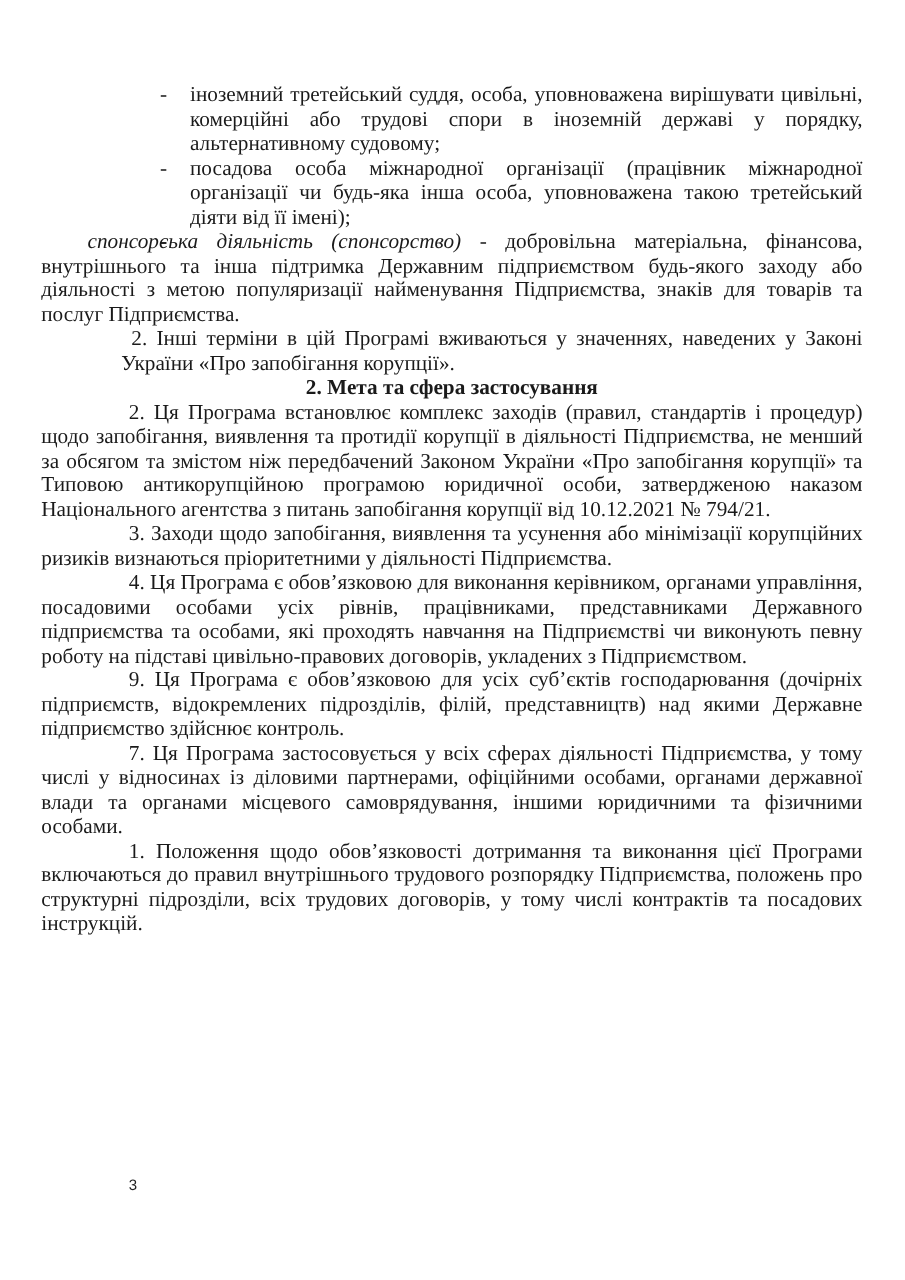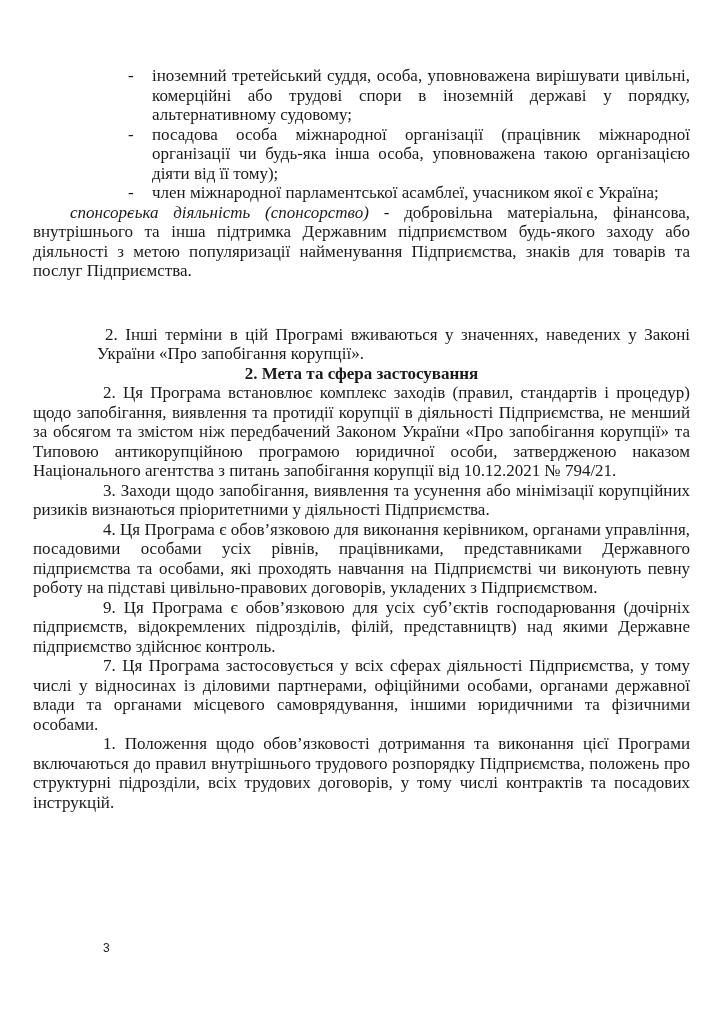--- a/index.html
+++ b/index.html
@@ -44,21 +44,20 @@
   ul.definition-list .dash {
     position: absolute;
     left: 95px;
     top: 0;
   }
   .sponsorship-para { text-indent: 37px; }
   .sponsorship-para em { }
   .terms-para {
     margin-left: 64px;
     text-indent: 8px;
-    margin-top: 44px;
   }
   h2.section-heading {
     margin: 0;
     font-size: 17px;
     line-height: 19.5px;
     font-weight: bold;
     text-align: center;
     font-family: Liberation Serif, serif;
   }
   .num-para { text-indent: 70px; }
@@ -78,25 +77,24 @@
 <div class="page">
   <div class="content">
 
     <ul class="definition-list">
       <li>
         <span class="dash">-</span>
         <span>іноземний третейський суддя, особа, уповноважена вирішувати цивільні, комерційні або трудові спори в іноземній державі у порядку, альтернативному судовому;</span>
       </li>
       <li>
         <span class="dash">-</span>
-        <span>посадова особа міжнародної організації (працівник міжнародної організації чи будь-яка інша особа, уповноважена такою організацією діяти від її тому);</span>
+        <span>посадова особа міжнародної організації (працівник міжнародної організації чи будь-яка інша особа, уповноважена такою третейський діяти від її імені);</span>
       </li>
       <li>
         <span class="dash">-</span>
-        <span>член міжнародної парламентської асамблеї, учасником якої є Україна;</span>
       </li>
       <li>
         <span class="dash">-</span>
       </li>
     </ul>
 
     <p class="sponsorship-para"><em>спонсорська діяльність (спонсорство)</em><span> - добровільна матеріальна, фінансова, внутрішнього та інша підтримка Державним підприємством будь-якого заходу або діяльності з метою популяризації найменування Підприємства, знаків для товарів та послуг Підприємства.</span></p>
 
     <p class="terms-para">2. Інші терміни в цій Програмі вживаються у значеннях, наведених у Законі України «Про запобігання корупції».</p>
 

